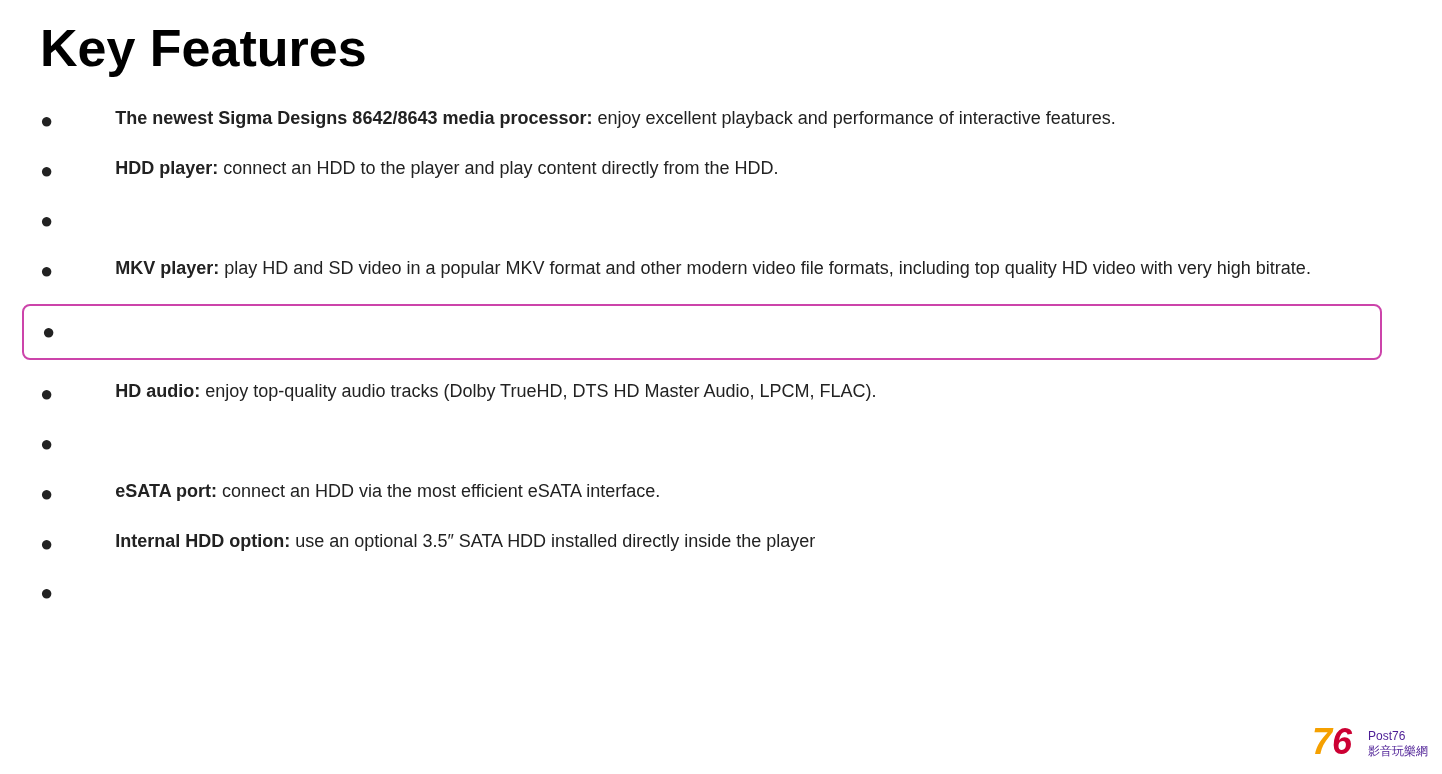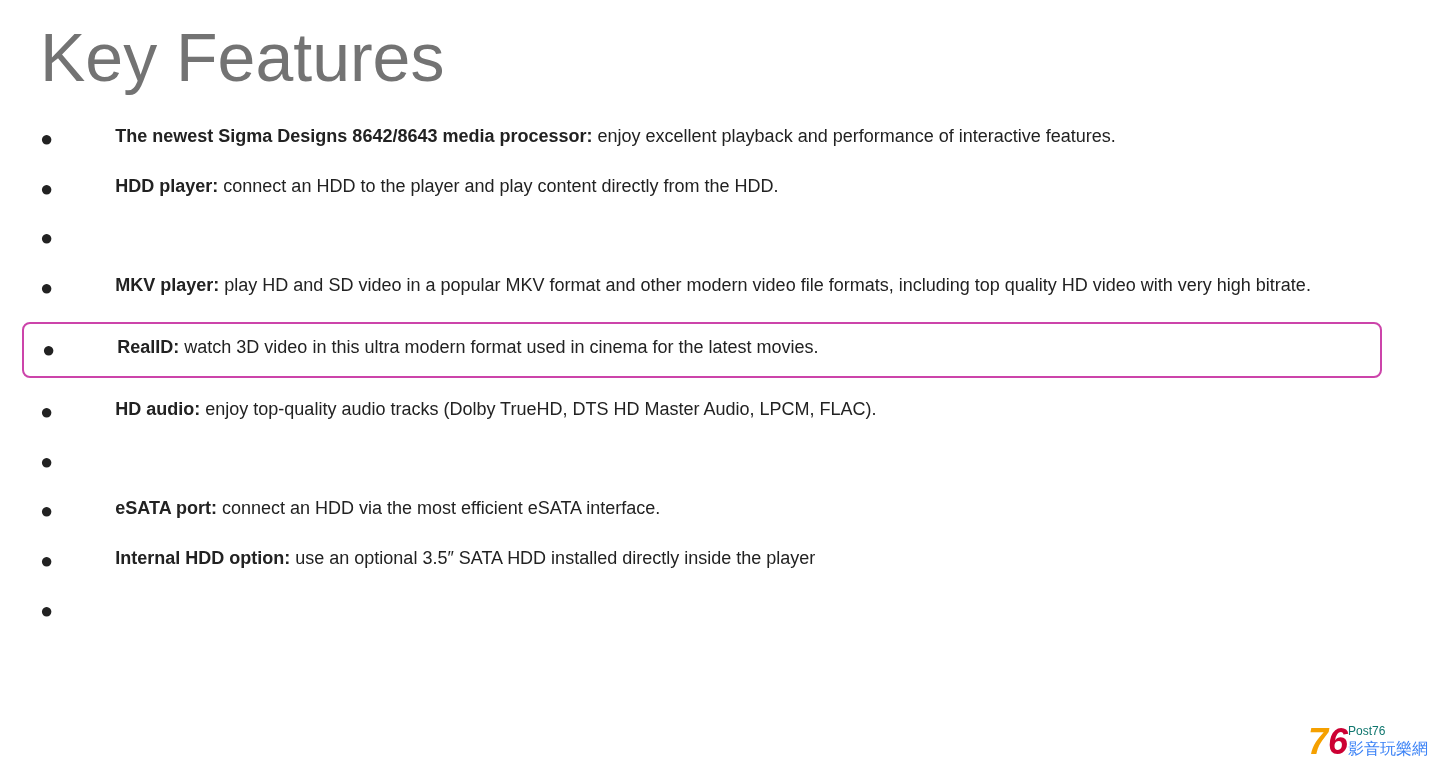--- a/index.html
+++ b/index.html
@@ -13,23 +13,23 @@
       font-family: Arial, Helvetica, sans-serif;
       font-size: 18px;
       color: #222222;
       padding: 20px 40px 20px 40px;
       width: 1442px;
       min-height: 774px;
       position: relative;
     }
 
     h1.key-features-title {
-      font-size: 68px;
-      font-weight: normal;
-      color: #737373;
+      font-size: 52px;
+      font-weight: bold;
+      color: #000000;
       margin-bottom: 28px;
       line-height: 1.1;
     }
 
     ul.features-list {
       list-style: none;
       padding: 0;
       margin: 0;
     }
 
@@ -75,21 +75,21 @@
       bottom: 14px;
       right: 14px;
       display: flex;
       align-items: center;
       gap: 4px;
     }
 
     .watermark-inner {
       display: flex;
       align-items: flex-end;
-      gap: 0;
+      gap: 16px;
     }
 
     .num76 {
       font-size: 36px;
       font-weight: bold;
       font-style: italic;
       line-height: 1;
     }
 
     .num7 {
@@ -102,27 +102,27 @@
 
     .post76-text {
       display: flex;
       flex-direction: column;
       font-size: 11px;
       color: #555;
       line-height: 1.3;
     }
 
     .post76-text .pt1 {
-      color: #0f766e;
+      color: #4c1d95;
       font-size: 12px;
     }
 
     .post76-text .pt2 {
-      color: #3b82f6;
-      font-size: 16px;
+      color: #4c1d95;
+      font-size: 12px;
     }
   </style>
 </head>
 <body>
 
 <h1 class="key-features-title">Key Features</h1>
 
 <ul class="features-list">
 <li>
       <span class="bullet">●</span>
@@ -134,21 +134,20 @@
     </li>
     <li>
       <span class="bullet">●</span>
     </li>
     <li>
       <span class="bullet">●</span>
       <span class="text"><strong>MKV player:</strong> play HD and SD video in a popular MKV format and other modern video file formats, including top quality HD video with very high bitrate.</span>
     </li>
     <li class="highlighted-item">
       <span class="bullet">●</span>
-      <span class="text"><strong>RealID:</strong> watch 3D video in this ultra modern format used in cinema for the latest movies.</span>
     </li>
     <li>
       <span class="bullet">●</span>
       <span class="text"><strong>HD audio:</strong> enjoy top-quality audio tracks (Dolby TrueHD, DTS HD Master Audio, LPCM, FLAC).</span>
     </li>
     <li>
       <span class="bullet">●</span>
     </li>
     <li>
       <span class="bullet">●</span>

